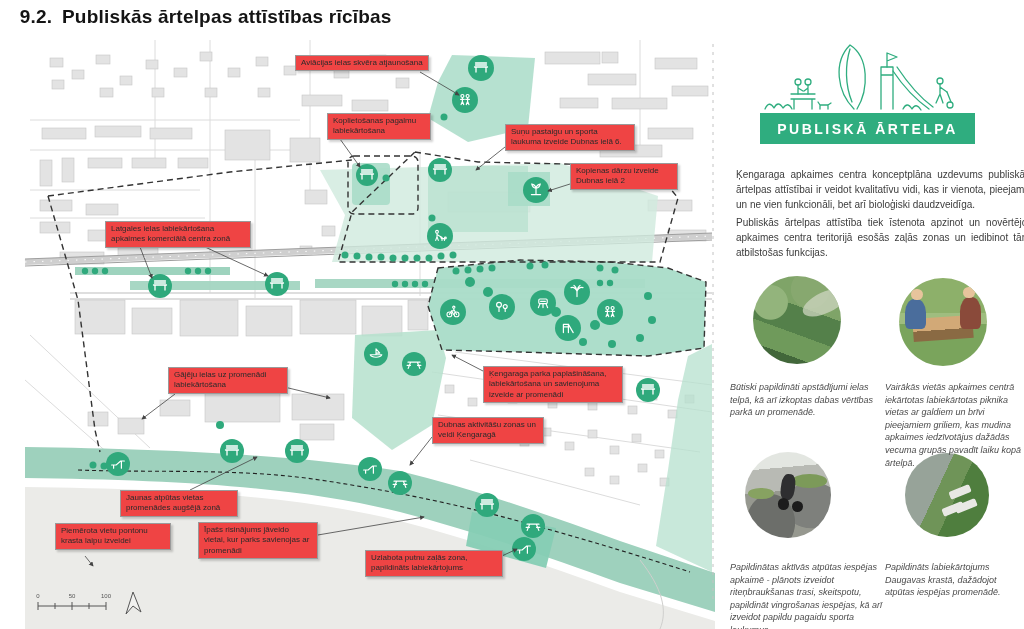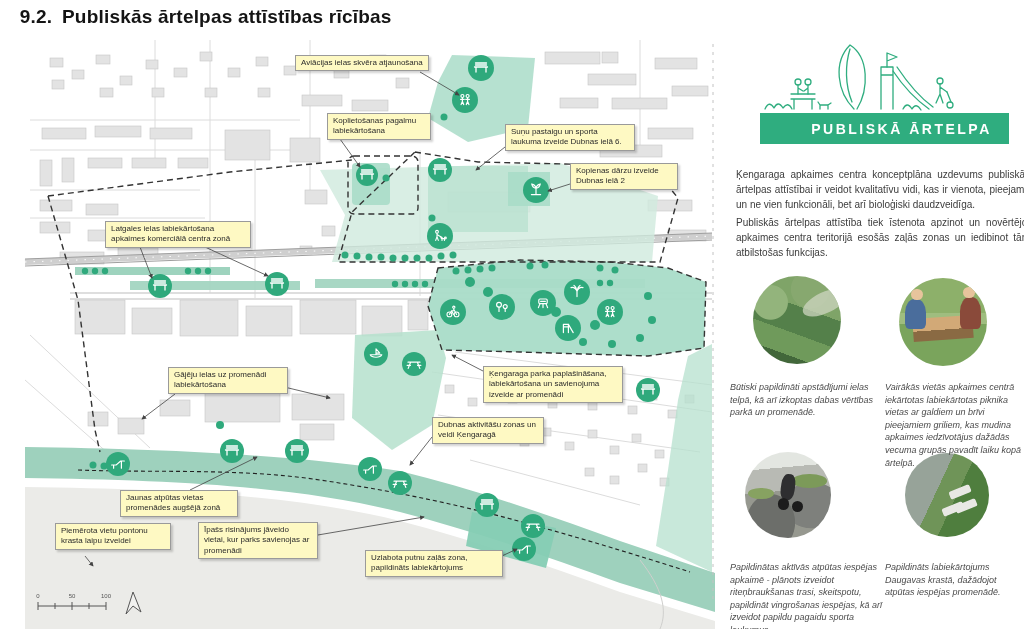--- a/index.html
+++ b/index.html
@@ -2,26 +2,26 @@
 <html><head>
 <meta charset="utf-8">
 <style>
   html,body{margin:0;padding:0;}
   body{width:1024px;height:629px;position:relative;background:#fff;overflow:hidden;
        font-family:"Liberation Sans",sans-serif;color:#222;}
   
   .page-title{position:absolute;left:10px;top:6px;font-size:19px;font-weight:bold;color:#141414;letter-spacing:.2px;text-align:center;}
   .page-title .num{display:inline-block;width:52px;}
   
-  .callout{position:absolute;background:#fef9c3;border:1px solid #9a9a9a;box-shadow:2px 2px 2px rgba(0,0,0,.18);
+  .callout{position:absolute;background:#ef4444;border:1px solid #9a9a9a;box-shadow:2px 2px 2px rgba(0,0,0,.18);
            font-size:8px;line-height:1.3;padding:2px 5px;color:#2b2b2b;z-index:6;}
   .nowrap{white-space:nowrap;}
   
   .banner-bar{position:absolute;left:760px;top:113px;width:215px;height:31px;background:#2fad7f;color:#fff;
-              display:flex;align-items:center;justify-content:center;font-weight:bold;font-size:14px;letter-spacing:2.5px;padding-left:34px;}
+              display:flex;align-items:center;justify-content:center;font-weight:bold;font-size:14px;letter-spacing:2.5px;}
   .para{position:absolute;left:720px;width:294px;font-size:10px;line-height:1.5;color:#3c3c3c;text-align:justify;margin:16px;}
   .cap{position:absolute;font-size:9px;font-style:italic;line-height:1.4;color:#4a4a4a;margin:10px;}
   .ph{position:absolute;border-radius:50%;overflow:hidden;}
   .ph>div{position:absolute;}
   #ph1{left:753px;top:276px;width:88px;height:88px;background:
     radial-gradient(circle at 65% 15%, #87a86f 0 20%, transparent 21%),
     radial-gradient(circle at 20% 30%, #93b47c 0 18%, transparent 19%),
     linear-gradient(200deg,#b9c9a8 0 12%,#7fa468 12% 38%,#54804a 38% 62%,#6f9a5b 62% 82%,#42673a 82% 100%);}
   #ph1 .path{right:-10%;top:18%;width:55%;height:24%;background:#cdd6c0;transform:rotate(-25deg);border-radius:50%;opacity:.75;}
   #ph2{left:899px;top:278px;width:88px;height:88px;background:linear-gradient(180deg,#8db06a 0 40%,#9fbd7f 40% 52%,#7aa45c 52% 100%);}

